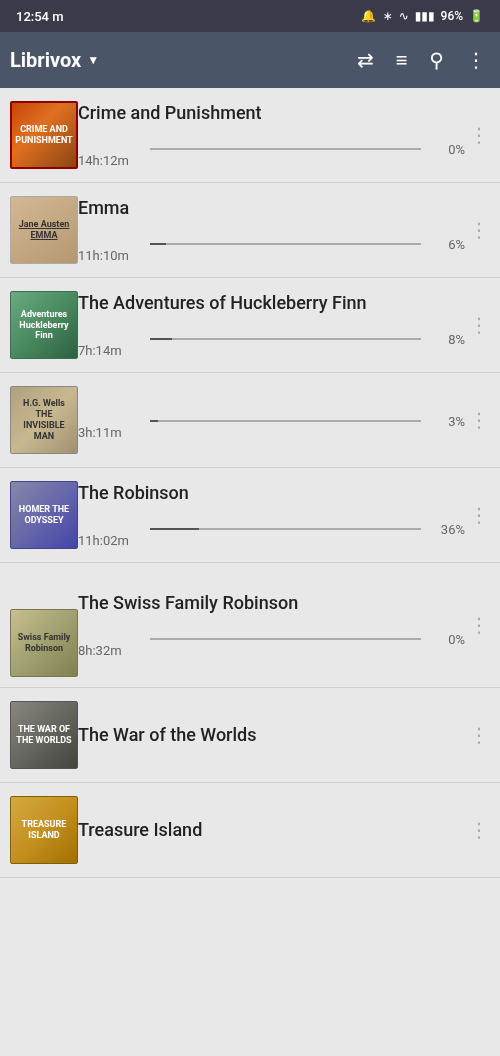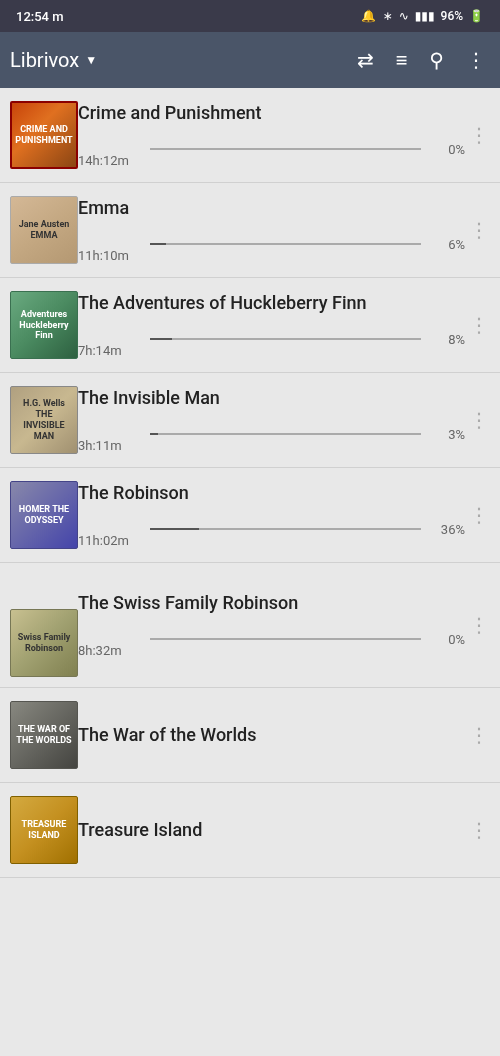--- a/index.html
+++ b/index.html
@@ -35,21 +35,21 @@
     .app-bar {
       background: #4a5568;
       color: #fff;
       display: flex;
       align-items: center;
       padding: 0 10px;
       height: 56px;
     }
     .app-bar-title {
       font-size: 20px;
-      font-weight: 400;
+      font-weight: 700;
       flex: 1;
       display: flex;
       align-items: center;
       gap: 4px;
     }
     .app-bar-title .dropdown-arrow {
       font-size: 12px;
       margin-left: 2px;
     }
     .app-bar-actions {
@@ -95,20 +95,21 @@
 
     .book-cover.crime {
       background: linear-gradient(135deg, #c8440a 0%, #e07020 40%, #8B4513 100%);
       color: #fff;
       border: 2px solid #8B0000;
     }
     .book-cover.emma {
       background: linear-gradient(145deg, #d4b896 0%, #c4a882 50%, #b49872 100%);
       color: #333;
       border: 1px solid #aaa;
+      text-decoration: underline;
     }
     .book-cover.huck {
       background: linear-gradient(135deg, #6aaa80 0%, #4a8a60 50%, #2d6040 100%);
       color: #fff;
       border: 1px solid #3a7050;
     }
     .book-cover.invisible {
       background: linear-gradient(135deg, #b0a080 0%, #c8b890 50%, #a09070 100%);
       color: #333;
       border: 1px solid #888;
@@ -283,21 +284,20 @@
           <span class="book-percent">8%</span>
         </div>
       </div>
       <div class="book-more">⋮</div>
     </div>
     <div class="book-item">
       <div class="book-cover invisible">
         <div class="book-cover-inner">H.G. Wells THE INVISIBLE MAN</div>
       </div>
       <div class="book-info">
-        <div class="book-title">The Invisible Man</div>
         <div class="book-meta">
           <span class="book-duration">3h:11m</span>
           <div class="progress-bar-container">
             <div class="progress-bar-fill" style="width: 3%;"></div>
           </div>
           <span class="book-percent">3%</span>
         </div>
       </div>
       <div class="book-more">⋮</div>
     </div>

